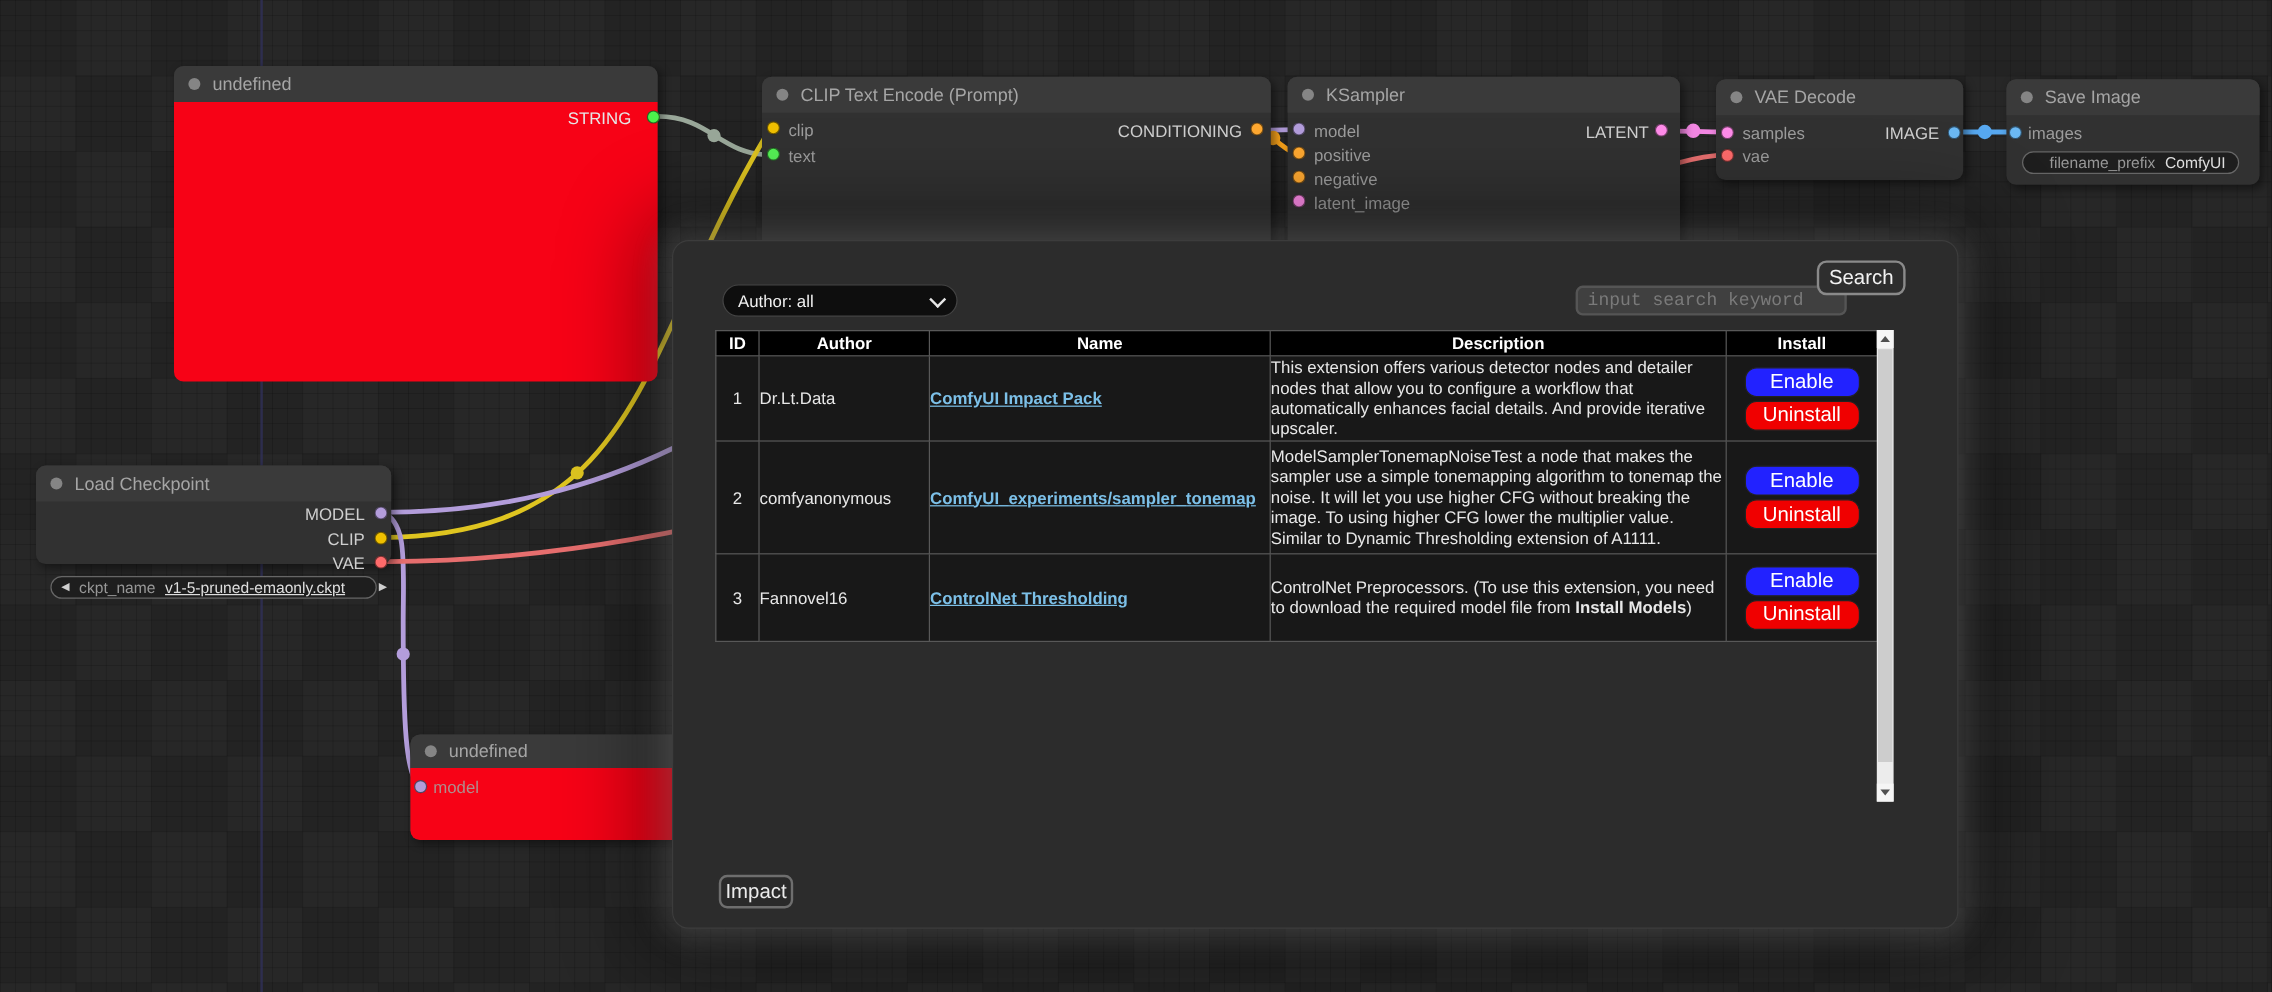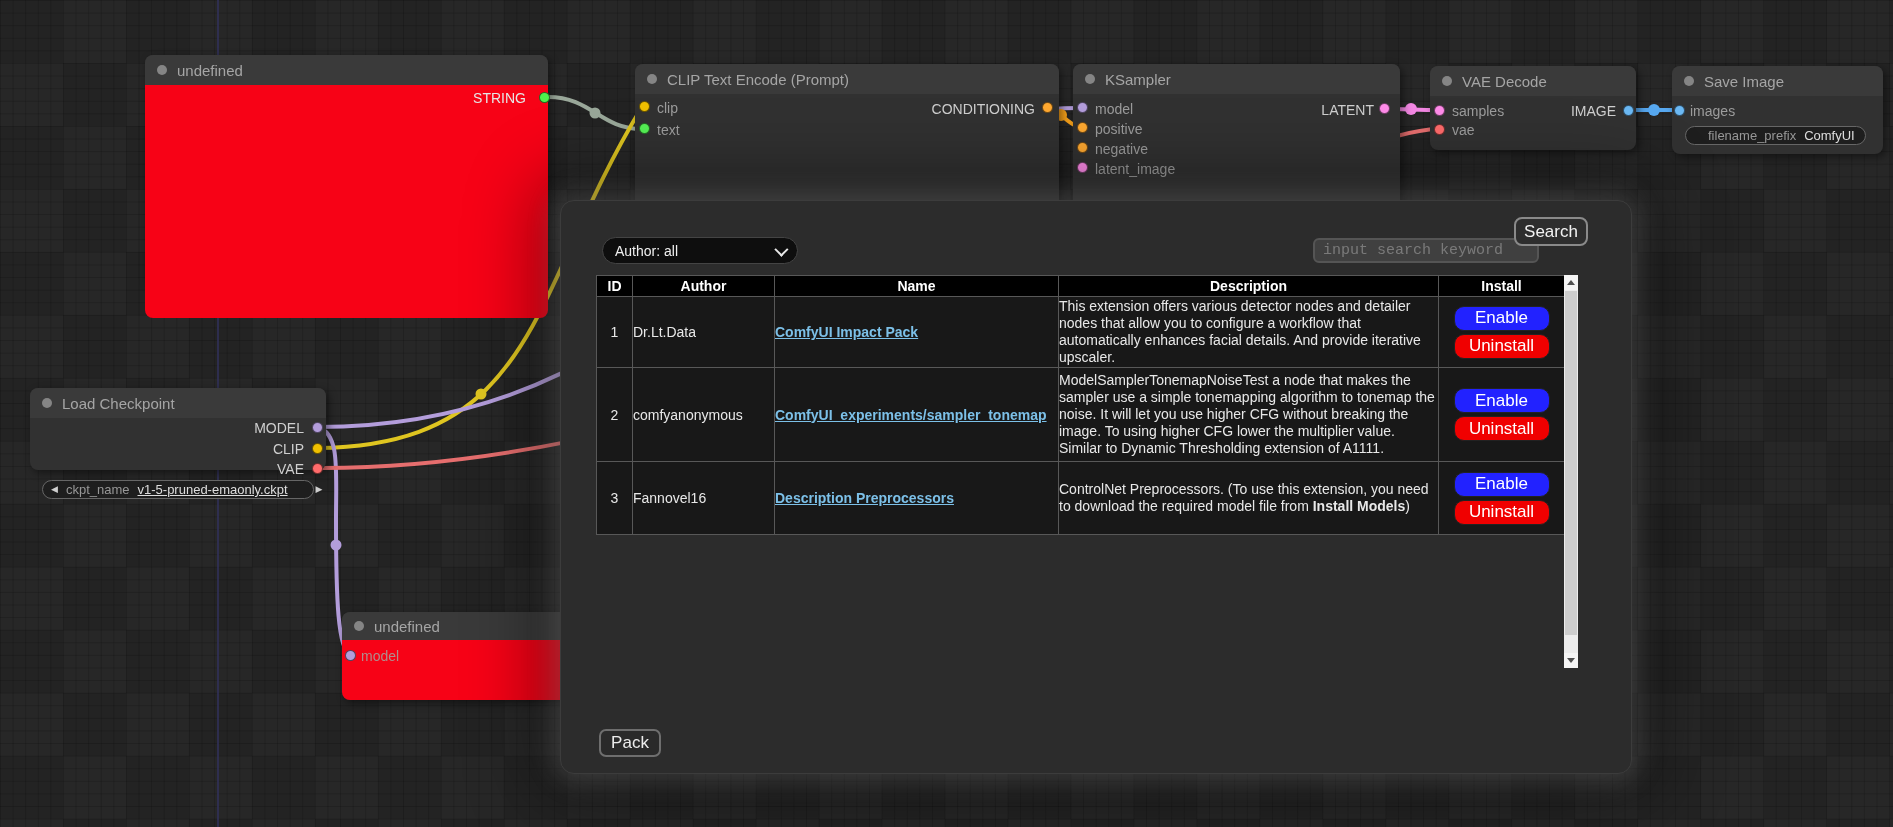--- a/index.html
+++ b/index.html
@@ -275,35 +275,35 @@
               <td class="c-name"><a class="ext-link">ComfyUI_experiments/sampler_tonemap</a></td>
               <td class="c-desc"><span>ModelSamplerTonemapNoiseTest a node that makes the sampler use a simple tonemapping algorithm to tonemap the noise. It will let you use higher CFG without breaking the image. To using higher CFG lower the multiplier value. Similar to Dynamic Thresholding extension of A1111.</span></td>
               <td class="c-install">
                 <button class="btn-enable">Enable</button>
                 <button class="btn-uninstall">Uninstall</button>
               </td>
             </tr>
             <tr class="ext-row row-2">
               <td class="c-id">3</td>
               <td class="c-author">Fannovel16</td>
-              <td class="c-name"><a class="ext-link">Description Preprocessors</a></td>
+              <td class="c-name"><a class="ext-link">ControlNet Thresholding</a></td>
               <td class="c-desc"><span>ControlNet Preprocessors. (To use this extension, you need to download the required model file from </span><span class="b">Install Models</span><span>)</span></td>
               <td class="c-install">
                 <button class="btn-enable">Enable</button>
                 <button class="btn-uninstall">Uninstall</button>
               </td>
             </tr>
           </tbody>
       </table>
       <div id="scrollbar">
         <div class="sb-arrow sb-up">
             <div class="tri tri-up"></div>
           </div>
         <div class="sb-thumb"></div>
         <div class="sb-arrow sb-down">
             <div class="tri tri-down"></div>
           </div>
       </div>
     </div>
 
-    <button id="close-btn">Pack</button>
+    <button id="close-btn">Impact</button>
   </div>
 </div>
 
 </body></html>

